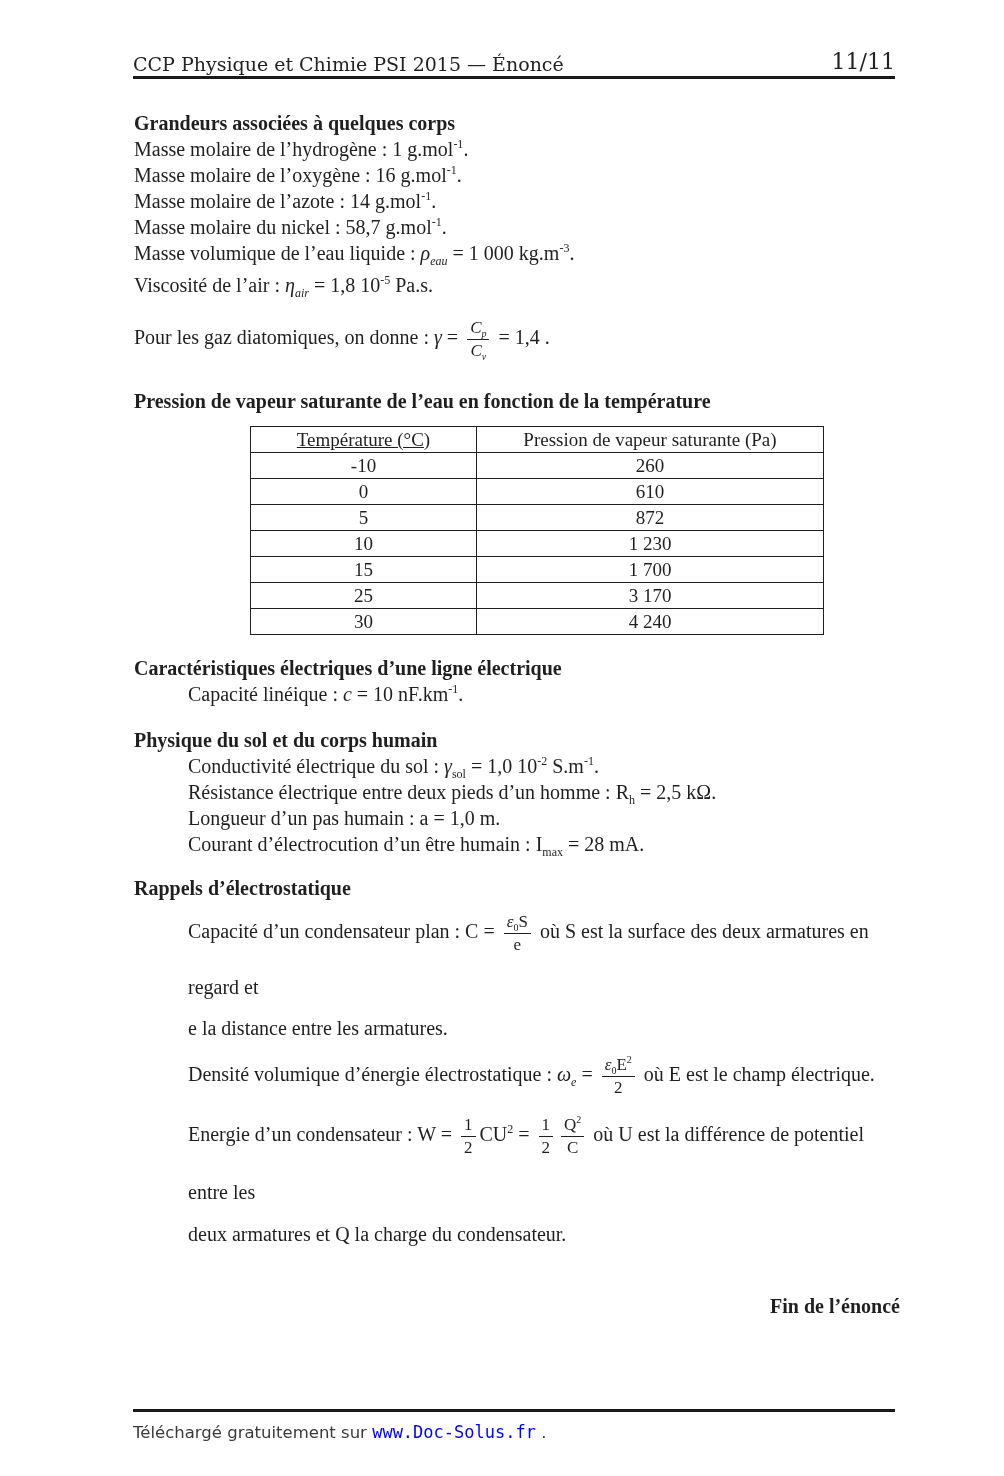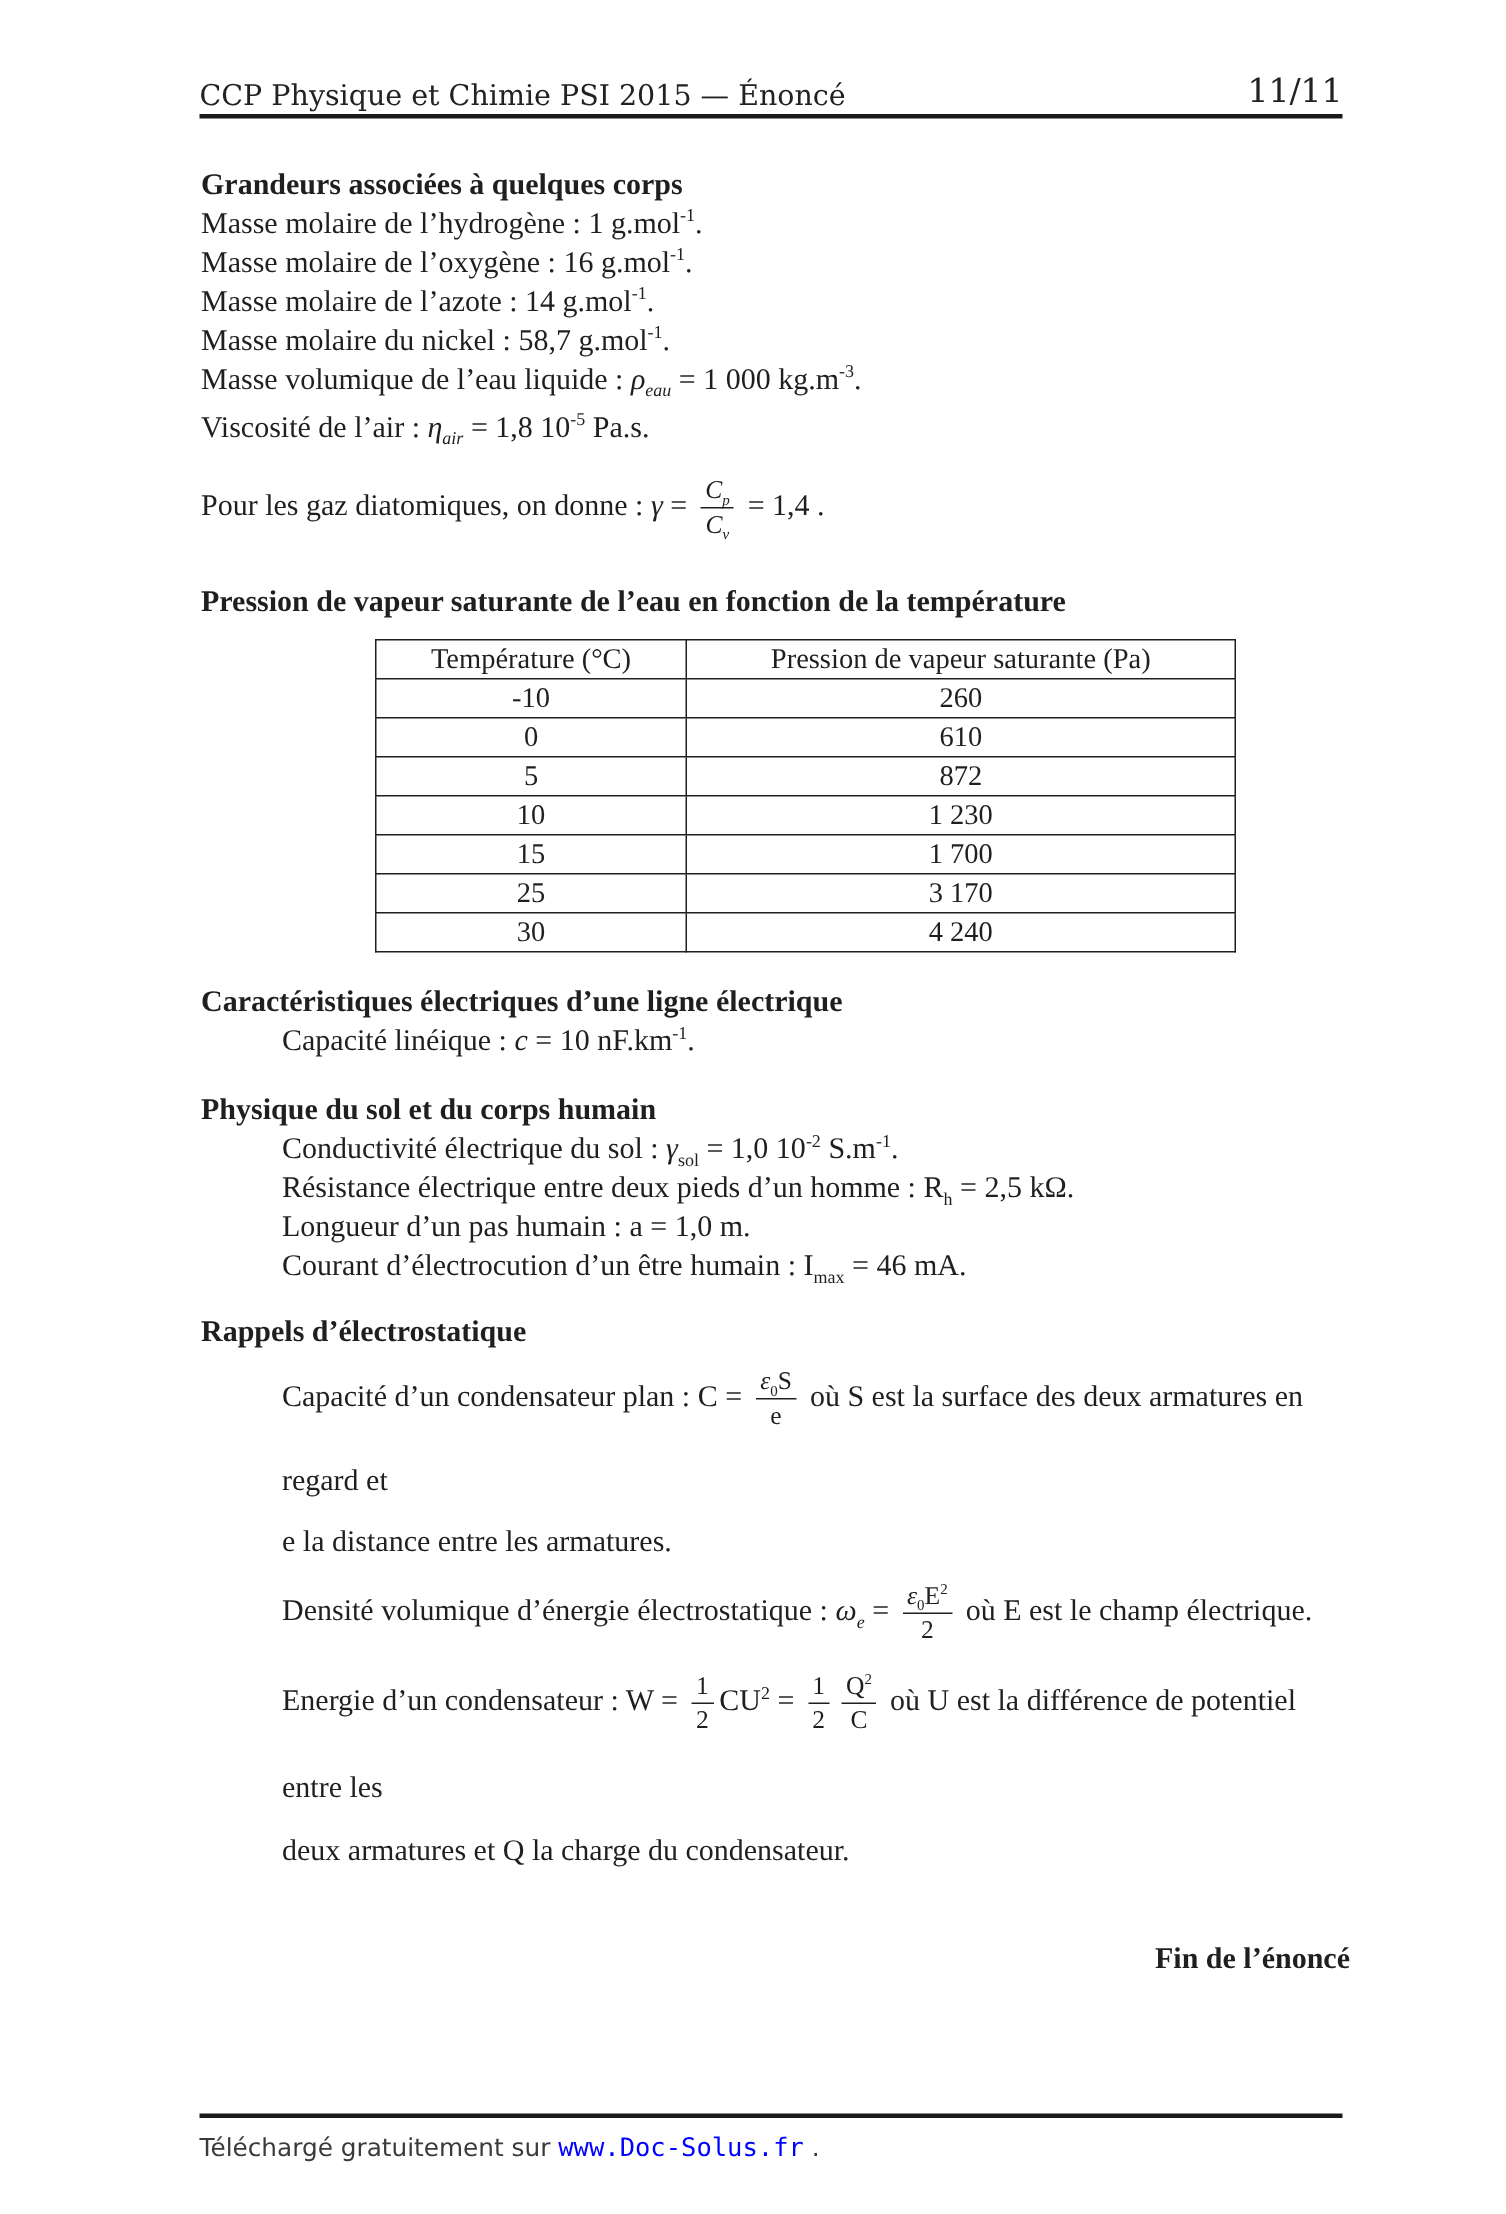--- a/index.html
+++ b/index.html
@@ -64,21 +64,21 @@
   }
   .vapor-table th, .vapor-table td {
     border: 1.6px solid #1f1f1f;
     font-weight: normal;
     text-align: center;
     padding: 0 6px;
     line-height: 22px;
     height: 26px;
   }
   .vapor-table th { height: 26px; }
-  .vapor-table .col-temp { width: 207px; }
+  .vapor-table .col-temp { width: 226px; text-decoration: underline; }
   .fin {
     text-align: right;
     font-weight: bold;
     margin-top: 46px !important;
   }
   .footer {
     position: absolute;
     left: 133px; right: 109px;
     top: 1409px;
     border-top: 3px solid #1a1a1a;
@@ -157,21 +157,21 @@
     </tbody>
       </table>
 
     <p class="sect" style="margin-top:20px">Caractéristiques électriques d’une ligne électrique</p>
     <p class="indent"><span>Capacité linéique : </span><span class="it">c</span><span> = 10 nF.km</span><sup>-1</sup><span>.</span></p>
 
     <p class="sect" style="margin-top:20px">Physique du sol et du corps humain</p>
     <p class="indent"><span>Conductivité électrique du sol : </span><span class="it">γ</span><sub>sol</sub><span> = 1,0 10</span><sup>-2</sup><span>  S.m</span><sup>-1</sup><span>.</span></p>
     <p class="indent"><span>Résistance électrique entre deux pieds d’un homme : R</span><sub>h</sub><span> = 2,5 kΩ.</span></p>
     <p class="indent">Longueur d’un pas humain : a = 1,0 m.</p>
-    <p class="indent"><span>Courant d’électrocution d’un être humain : I</span><sub>max</sub><span> = 46 mA.</span></p>
+    <p class="indent"><span>Courant d’électrocution d’un être humain : I</span><sub>max</sub><span> = 28 mA.</span></p>
 
     <p class="sect" style="margin-top:18px">Rappels d’électrostatique</p>
 
     <p class="indent" style="margin-top:2px; line-height:56px"><span>Capacité d’un condensateur plan : C</span><span> = </span><span class="frac"><span class="num"><span class="it">ε</span><sub>0</sub><span>S</span></span><span class="den">e</span></span><span> où S est la surface des deux armatures en regard et</span></p>
     <p class="indent">e la distance entre les armatures.</p>
 
     <p class="indent" style="margin-top:4px; line-height:58px"><span>Densité volumique d’énergie électrostatique : </span><span class="it">ω</span><sub class="it">e</sub><span> = </span><span class="frac"><span class="num"><span class="it">ε</span><sub>0</sub><span>E</span><sup>2</sup></span><span class="den">2</span></span><span> où E est le champ électrique.</span></p>
 
     <p class="indent" style="margin-top:2px; line-height:58px"><span>Energie d’un condensateur : W</span><span> = </span><span class="frac"><span class="num">1</span><span class="den">2</span></span><span>CU</span><sup>2</sup><span> = </span><span class="frac"><span class="num">1</span><span class="den">2</span></span><span class="frac"><span class="num"><span>Q</span><sup>2</sup></span><span class="den">C</span></span><span> où U est la différence de potentiel entre les</span></p>
     <p class="indent">deux armatures et Q la charge du condensateur.</p>

